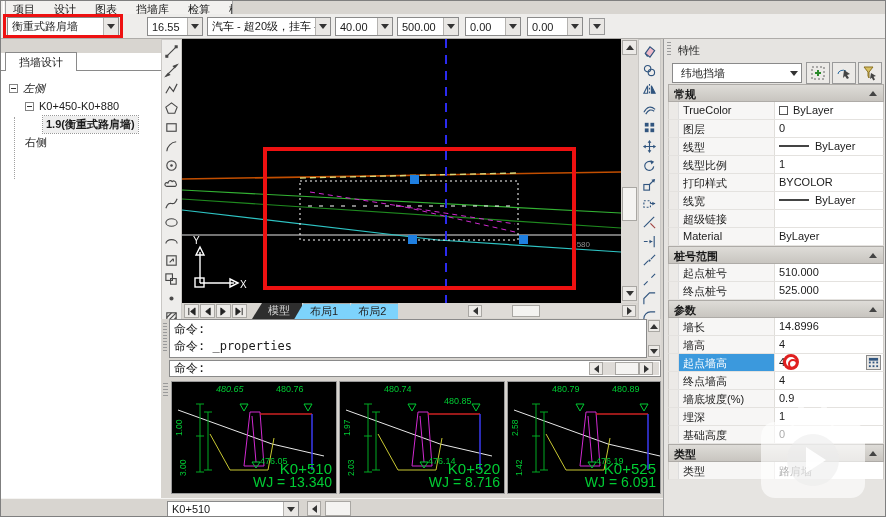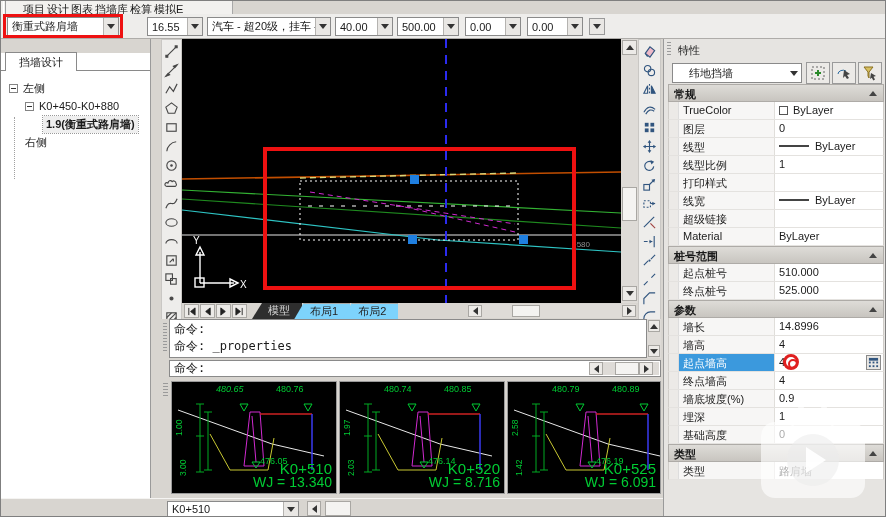--- a/index.html
+++ b/index.html
@@ -5,21 +5,21 @@
   * { box-sizing: border-box; margin: 0; padding: 0; }
   html,body { background:#fff; }
   #app {
     position:relative; width:886px; height:517px; overflow:hidden;
     background:#d8d5d0; font-family:"Liberation Sans", sans-serif;
     border:1px solid #7f7f7f; font-size:11px; color:#1a1a1a;
   }
   
   .menubar { position:absolute; left:0; top:0; width:232px; height:13px;
     background:#f2f1ef; border-right:1px solid #a8a8a8; overflow:hidden;
-    display:flex; gap:2px; padding:0 4px 0 22px; }
+    display:flex; gap:19px; padding:0 4px 0 12px; }
   .menubar .grip { position:absolute; left:2px; top:0; width:3px; height:13px;
     border-left:1px solid #fff; border-right:1px solid #9c9c9c; }
   .menuitem { font-size:11px; line-height:17px; white-space:nowrap; }
   
   .toolbar { position:absolute; left:0; top:13px; width:886px; height:25px;
     background:#eeedeb; border-bottom:1px solid #aeaca9; }
   .tgrip { position:absolute; left:2px; top:3px; width:3px; height:19px;
     border-left:1px solid #fff; border-right:1px solid #9c9c9c; }
   .combo { position:absolute; top:3px; height:19px; background:#fff;
     border:1px solid #8a8a8a; display:flex; align-items:center; }
@@ -28,21 +28,21 @@
     display:flex; align-items:center; justify-content:center; }
   .tri-d { width:0; height:0; border-left:4px solid transparent; border-right:4px solid transparent; border-top:5px solid #333; }
   .tri-u { width:0; height:0; border-left:4px solid transparent; border-right:4px solid transparent; border-bottom:5px solid #333; }
   .tri-l { width:0; height:0; border-top:4px solid transparent; border-bottom:4px solid transparent; border-right:5px solid #333; }
   .tri-r { width:0; height:0; border-top:4px solid transparent; border-bottom:4px solid transparent; border-left:5px solid #333; }
   .ddbtn { position:absolute; top:4px; width:16px; height:17px; background:#e9e7e4;
     border:1px solid #9a9a9a; display:flex; align-items:center; justify-content:center; }
   .redbox-toolbar { position:absolute; left:2px; top:0px; width:120px; height:24px;
     border:3px solid #ee1111; z-index:25; }
   
-  .leftpanel { position:absolute; left:0; top:38px; width:150px; height:459px;
+  .leftpanel { position:absolute; left:0; top:38px; width:180px; height:459px;
     background:#fff; border-right:1px solid #9a9a9a; }
   .lp-top { height:14px; background:#d8d5d0; }
   .lp-tab { position:absolute; left:4px; top:13px; width:72px; height:19px;
     background:#fff; border:1px solid #8a8a8a; border-bottom:none;
     text-align:center; line-height:18px; z-index:2; }
   .lp-body { position:absolute; left:0; top:31px; right:0; bottom:0;
     border-top:1px solid #8a8a8a; padding-top:8px; }
   .conn { position:absolute; left:13px; top:46px; height:62px; border-left:1px dotted #a0a0a0; }
   .trow { height:18px; display:flex; align-items:center; position:relative; z-index:2; }
   .tbox { width:9px; height:9px; background:#fff; border:1px solid #848484;
@@ -224,21 +224,21 @@
         <span class="tri-d"></span>
       </div>
     <div class="redbox-toolbar"></div>
   </div>
 
   <div class="leftpanel">
     <div class="lp-top"></div>
     <div class="lp-tab">挡墙设计</div>
     <div class="lp-body">
       <div class="conn"></div>
-      <div class="trow" style="padding-left:8px;">
+      <div class="trow" style="padding-left:8px;font-style:italic;">
         <span class="tbox"></span>
         <span>左侧</span>
       </div>
       <div class="trow" style="padding-left:24px;">
         <span class="tbox"></span>
         <span>K0+450-K0+880</span>
       </div>
       <div class="trow" style="padding-left:42px;">
         <span class="tsel">1.9(衡重式路肩墙)</span>
       </div>
@@ -577,21 +577,21 @@
         <path d="M88 32H140" stroke="#cc2222" stroke-width="1.5" fill="none"></path>
         <path d="M140 32V88" stroke="#3a3af0" stroke-width="1.5" fill="none"></path>
         <g stroke="#00aa22" fill="none">
             <path d="M28 22V90M24 22h8M24 54h8M24 90h8M36 30V88M32 30h8M32 88h8"></path>
           </g>
         <g stroke="#00cc33" fill="none">
             <path d="M68 22h8l-4 7zM132 22h8l-4 7zM80 80h8l-4 6z"></path>
           </g>
       </svg>
       <span class="txt ev" style="left:44px;top:2px;">480.74</span>
-      <span class="txt ev" style="left:104px;top:2px;">480.85</span>
+      <span class="txt ev" style="left:104px;top:14px;">480.85</span>
       <span class="txt dm rot" style="left:12px;top:44px;">1.97</span>
       <span class="txt dm rot" style="left:2px;top:66px;">4.00</span>
       <span class="txt dm rot" style="left:16px;top:84px;">2.03</span>
       <span class="txt ev" style="left:88px;top:74px;">476.14</span>
       <span class="txt station" style="right:4px;bottom:16px;">K0+520</span>
       <span class="txt wj" style="right:4px;bottom:3px;">WJ = 8.716</span>
     </div>
 
     <div class="panel" style="left:346px;width:154px;">
       <svg width="164" height="111" viewBox="0 0 164 111">
@@ -634,21 +634,21 @@
     </div>
   </div>
 
   <div class="props">
     <div class="phead">
       <span class="pgripv"></span>
       <span class="ptitle">特性</span>
     </div>
     <div class="pselrow">
       <div class="pcombo">
-        <span style="flex:1;padding:0 16px;">纬地挡墙</span>
+        <span style="flex:1;padding:0 8px;">纬地挡墙</span>
         <span class="dd" style="width:15px;height:100%;background:#fff;display:flex;align-items:center;justify-content:center;">
             <span class="tri-d"></span>
           </span>
       </div>
       <div class="pbtn" style="left:142px;">
         <svg width="16" height="16" viewBox="0 0 16 16">
             <rect x="2" y="2" width="12" height="12" fill="none" stroke="#666" stroke-dasharray="2 2"></rect>
             <path d="M8 5v6M5 8h6" stroke="#2a8a2a" stroke-width="2"></path>
           </svg>
       </div>
@@ -687,20 +687,21 @@
         <span class="pval"><span class="lswatch"></span><span>ByLayer</span></span>
       </div>
       <div class="prow">
         <span class="pind"></span>
           <span class="plab">线型比例</span>
         <span class="pval">1</span>
       </div>
       <div class="prow">
         <span class="pind"></span>
           <span class="plab">打印样式</span>
+        <span class="pval">BYCOLOR</span>
       </div>
       <div class="prow">
         <span class="pind"></span>
           <span class="plab">线宽</span>
         <span class="pval"><span class="lswatch"></span><span>ByLayer</span></span>
       </div>
       <div class="prow">
         <span class="pind"></span>
           <span class="plab">超级链接</span>
         <span class="pval"></span>

